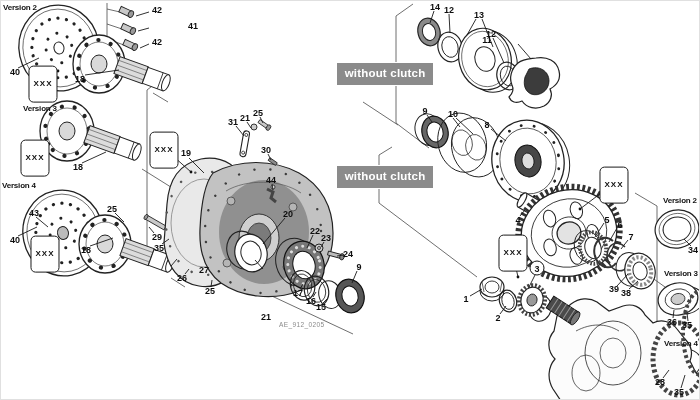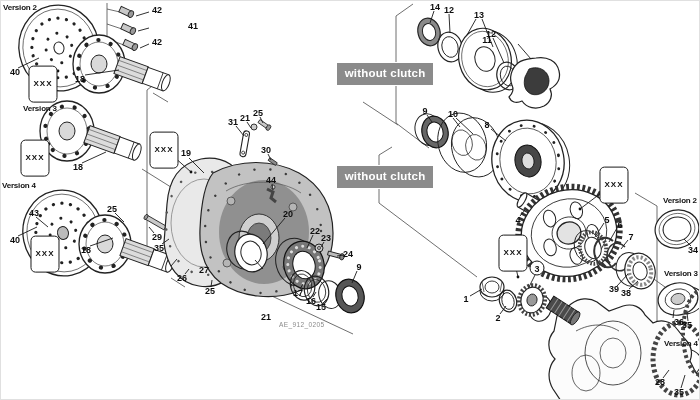--- a/index.html
+++ b/index.html
@@ -457,21 +457,21 @@
       <div class="callout" style="left: 486px; top: 124px;">8</div>
       <div class="callout" style="left: 517px; top: 219px;">4</div>
       <div class="callout" style="left: 606px; top: 219px;">5</div>
       <div class="callout" style="left: 619px; top: 224px;">6</div>
       <div class="callout" style="left: 630px; top: 236px;">7</div>
       <div class="callout" style="left: 613px; top: 288px;">39</div>
       <div class="callout" style="left: 625px; top: 292px;">38</div>
       <div class="callout" style="left: 465px; top: 298px;">1</div>
       <div class="callout" style="left: 497px; top: 317px;">2</div>
       <div class="callout" style="left: 692px; top: 249px;">34</div>
-      <div class="callout" style="left: 671px; top: 321px; margin-left: 7px;">36</div>
+      <div class="callout" style="left: 671px; top: 321px;">36</div>
       <div class="callout" style="left: 686px; top: 324px;">35</div>
       <div class="callout" style="left: 659px; top: 381px;">28</div>
       <div class="callout" style="left: 678px; top: 391px;">35</div>
       <div class="circ" style="left: 536px; top: 267px;">3</div>
       <div class="xxx" style="left: 42px; top: 83px;">XXX</div>
       <div class="xxx" style="left: 34px; top: 157px;">XXX</div>
       <div class="xxx" style="left: 44px; top: 253px;">XXX</div>
       <div class="xxx" style="left: 163px; top: 149px;">XXX</div>
       <div class="xxx" style="left: 613px; top: 184px;">XXX</div>
       <div class="xxx" style="left: 512px; top: 252px;">XXX</div>

